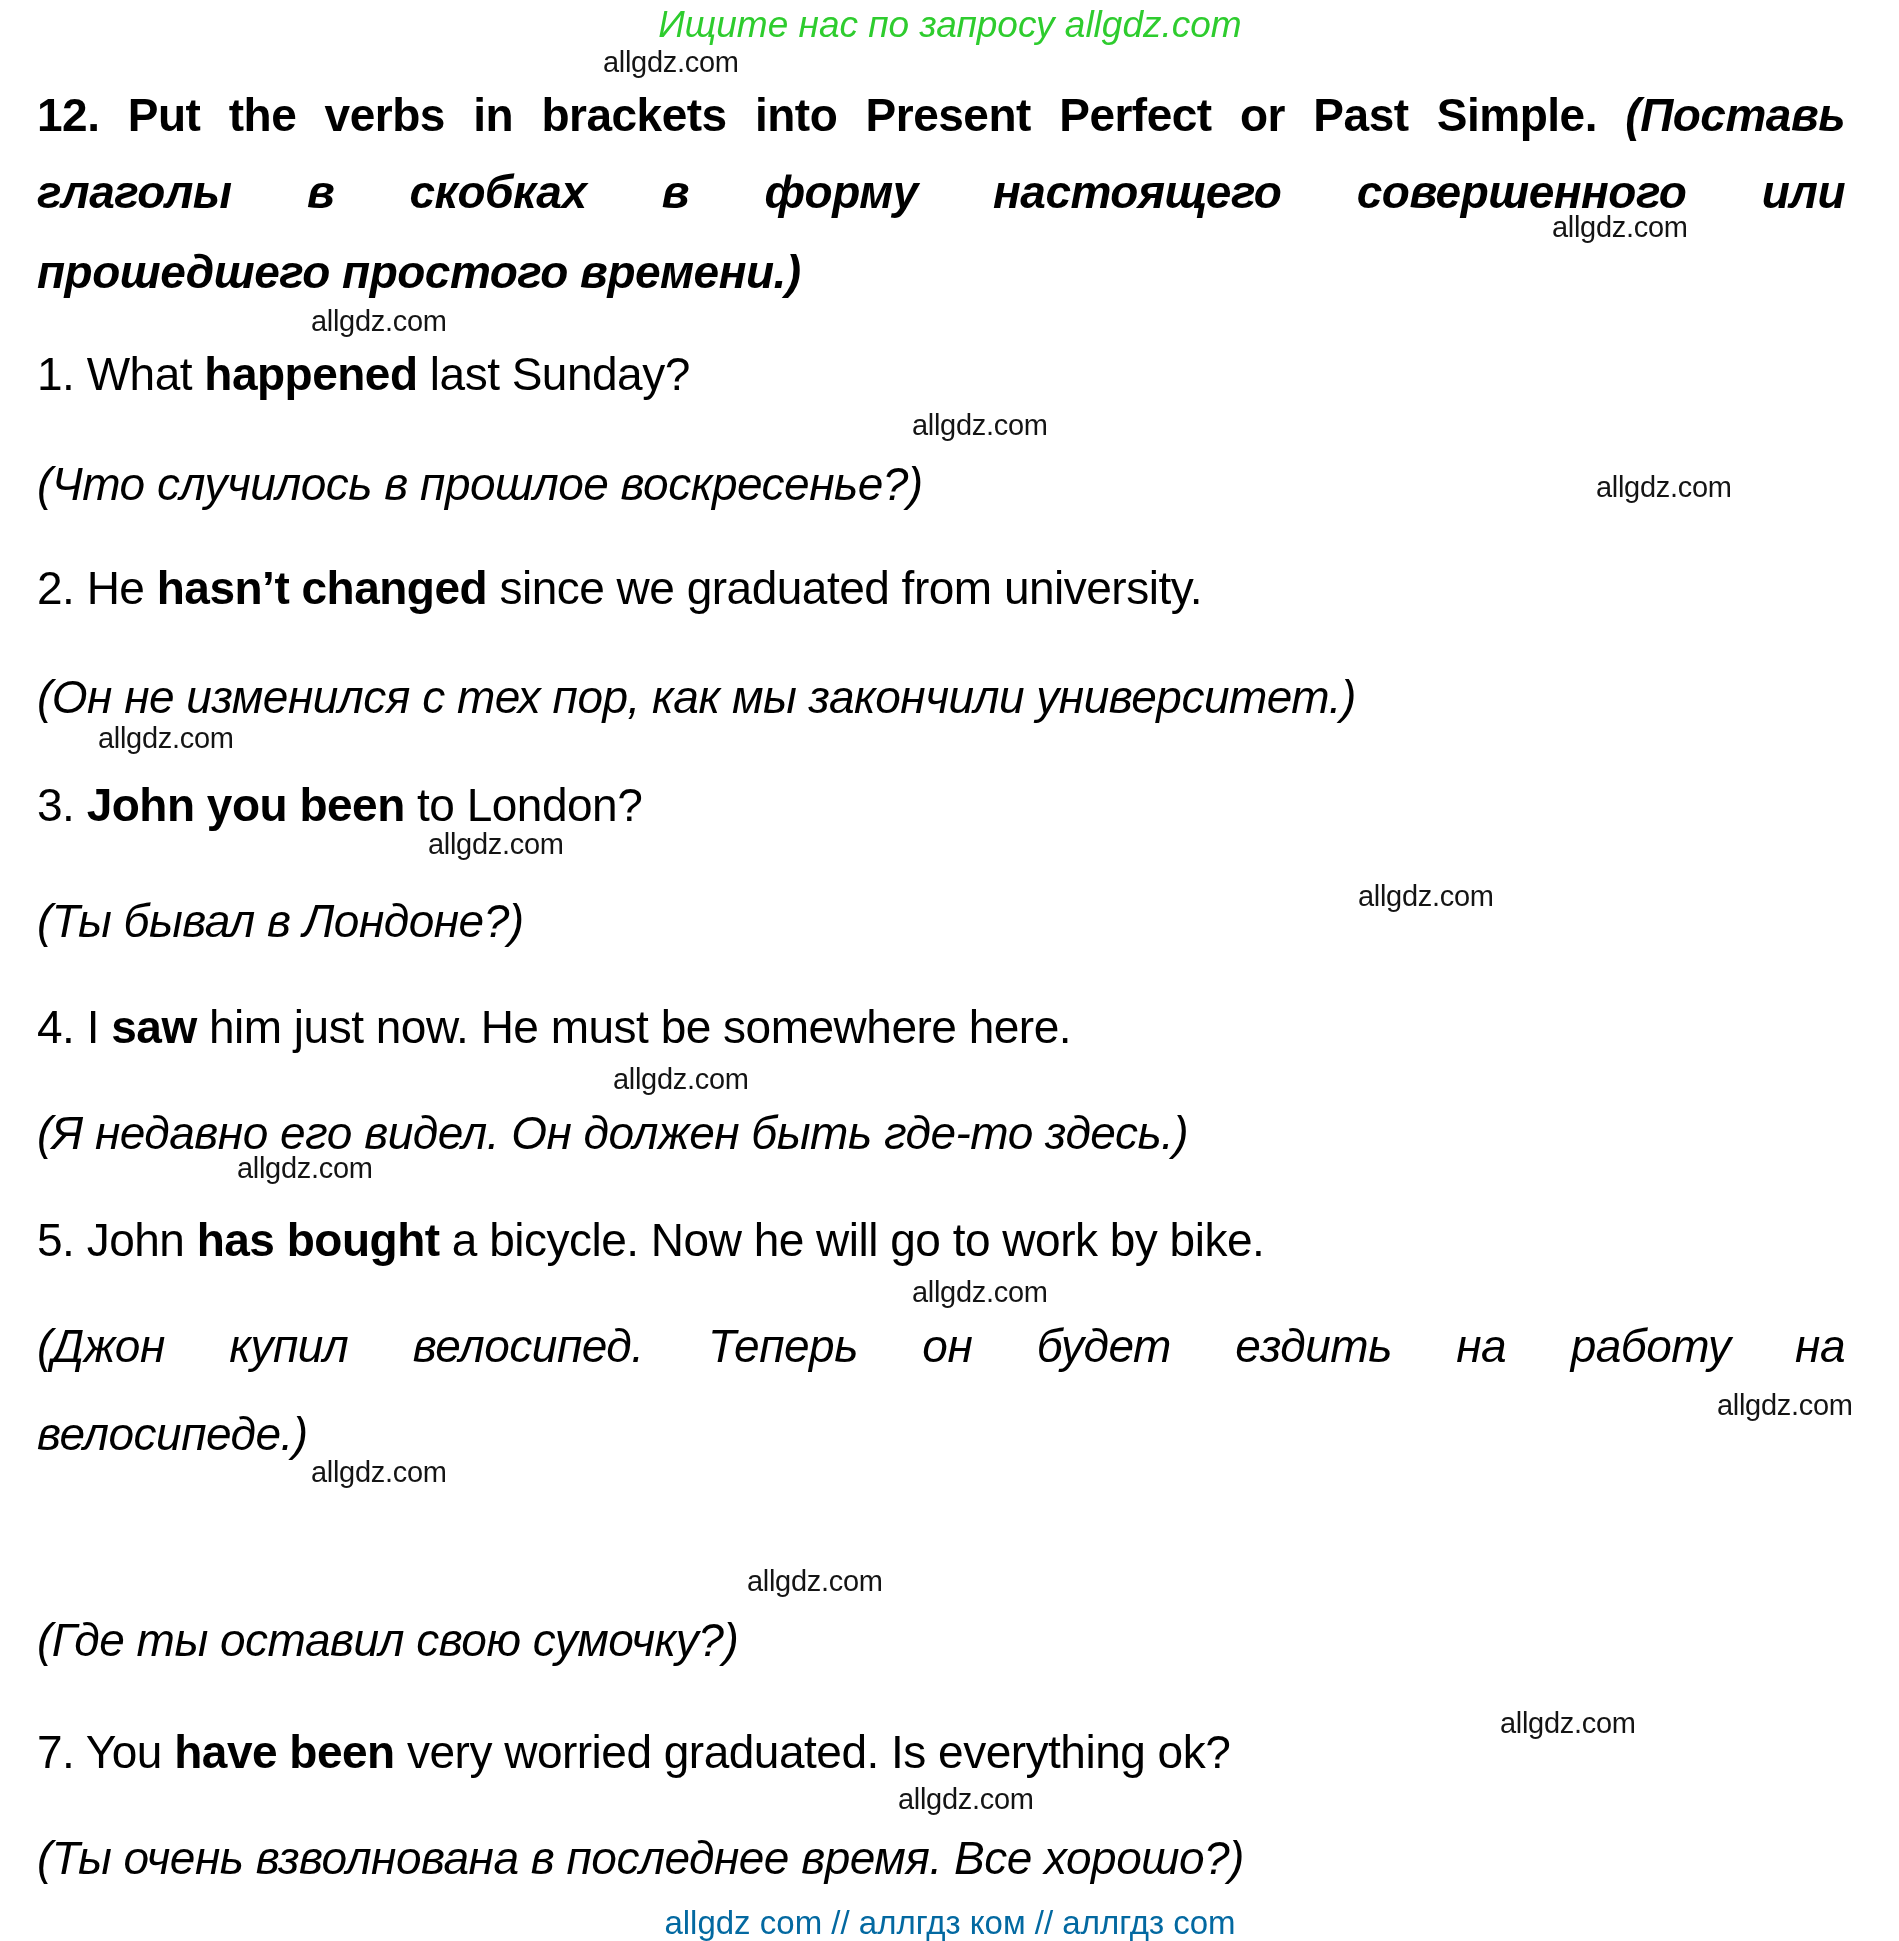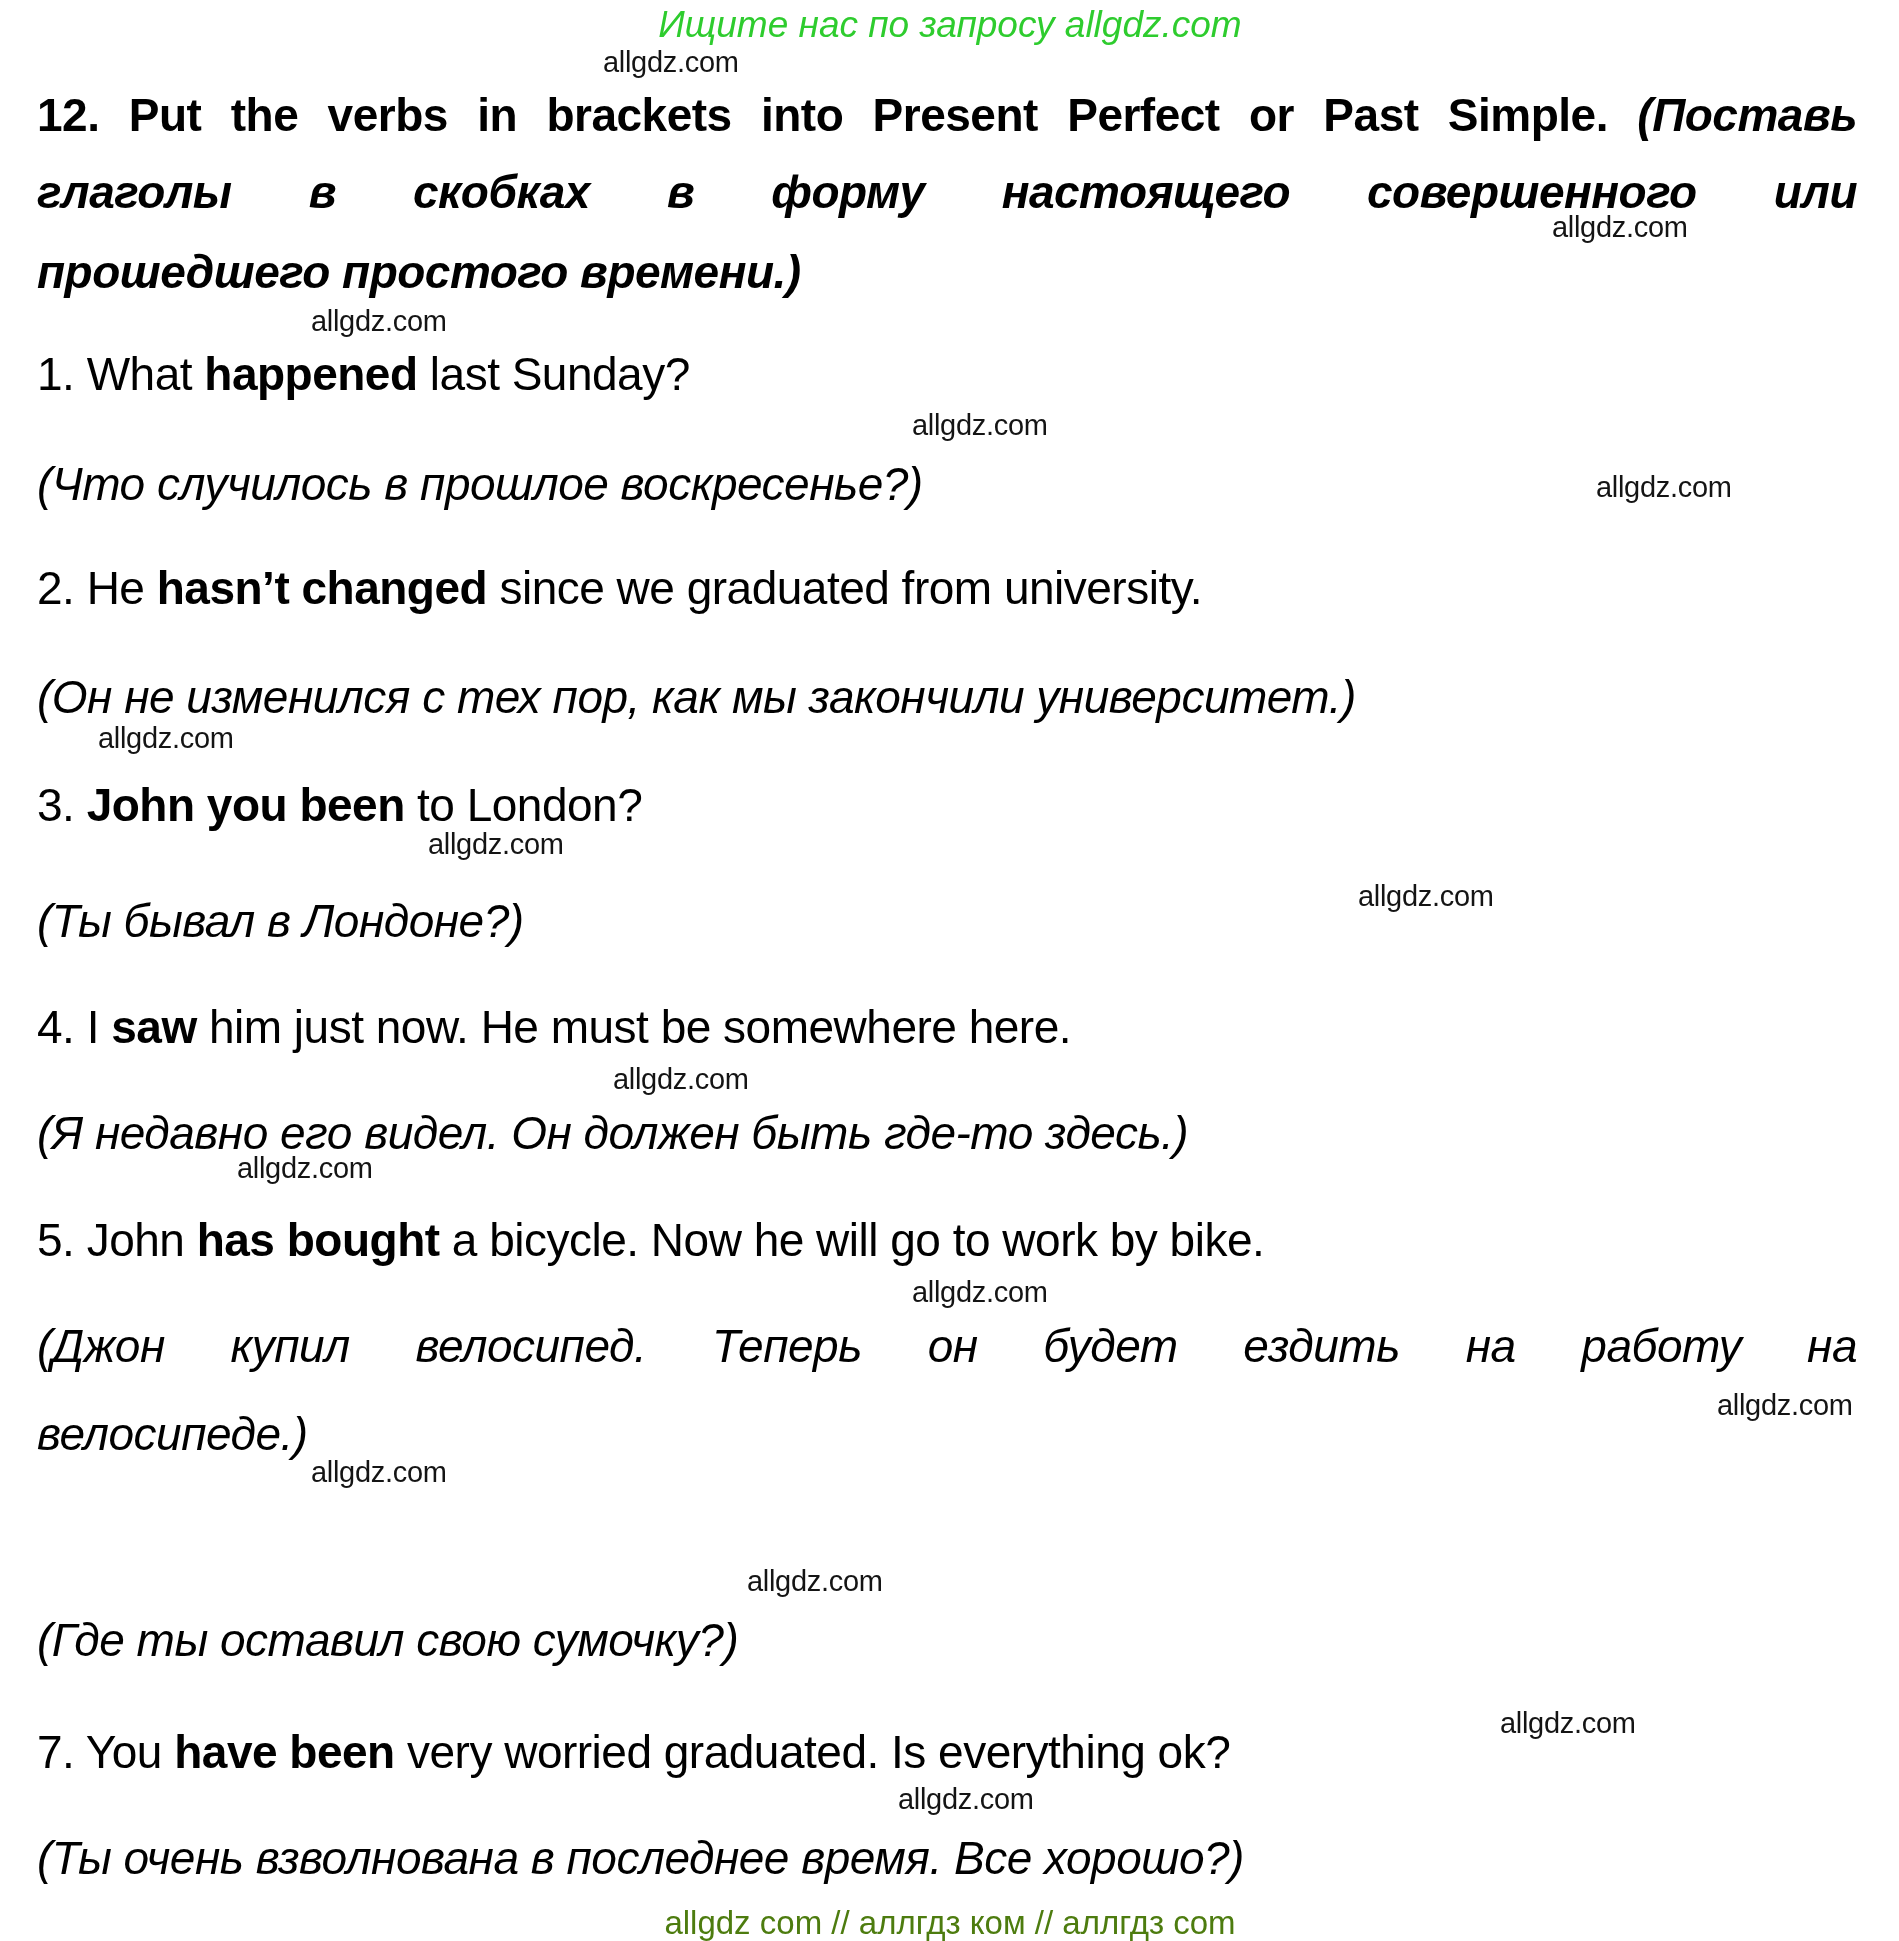--- a/index.html
+++ b/index.html
@@ -16,21 +16,21 @@
     position: absolute;
     left: 37px;
     font-size: 46px;
     line-height: 1.12;
     letter-spacing: -0.5px;
     white-space: nowrap;
     color: #000000;
   }
   .jline {
     white-space: normal;
-    right: 43px;
+    right: 55px;
     text-align: justify;
     text-align-last: justify;
   }
   .bold { font-weight: bold; }
   .ital { font-style: italic; text-align: center; }
   .wm {
     position: absolute;
     font-size: 29px;
     line-height: 1.1;
     color: #141414;
@@ -48,21 +48,21 @@
     white-space: nowrap;
     font-style: italic;
   }
   .footer {
     position: absolute;
     top: 1904px;
     left: 0;
     width: 100%;
     text-align: center;
     font-size: 33px;
-    color: #4d7c0f;
+    color: #0369a1;
     white-space: nowrap;
   }
 </style>
 </head>
 <body>
 
 <div class="page">
 
   <div class="green-header">Ищите нас по запросу allgdz.com</div>
 

